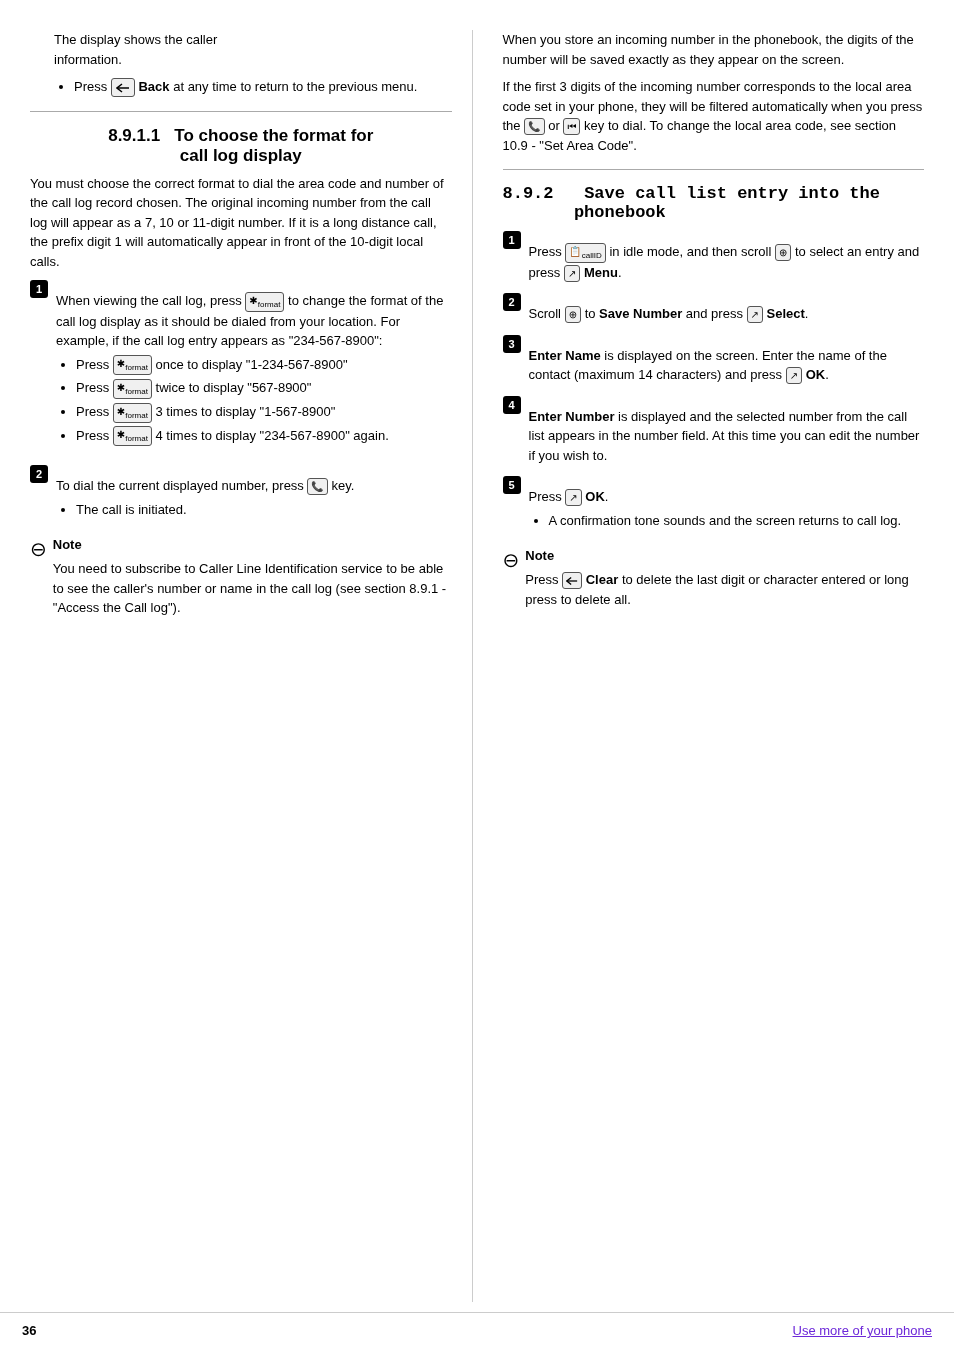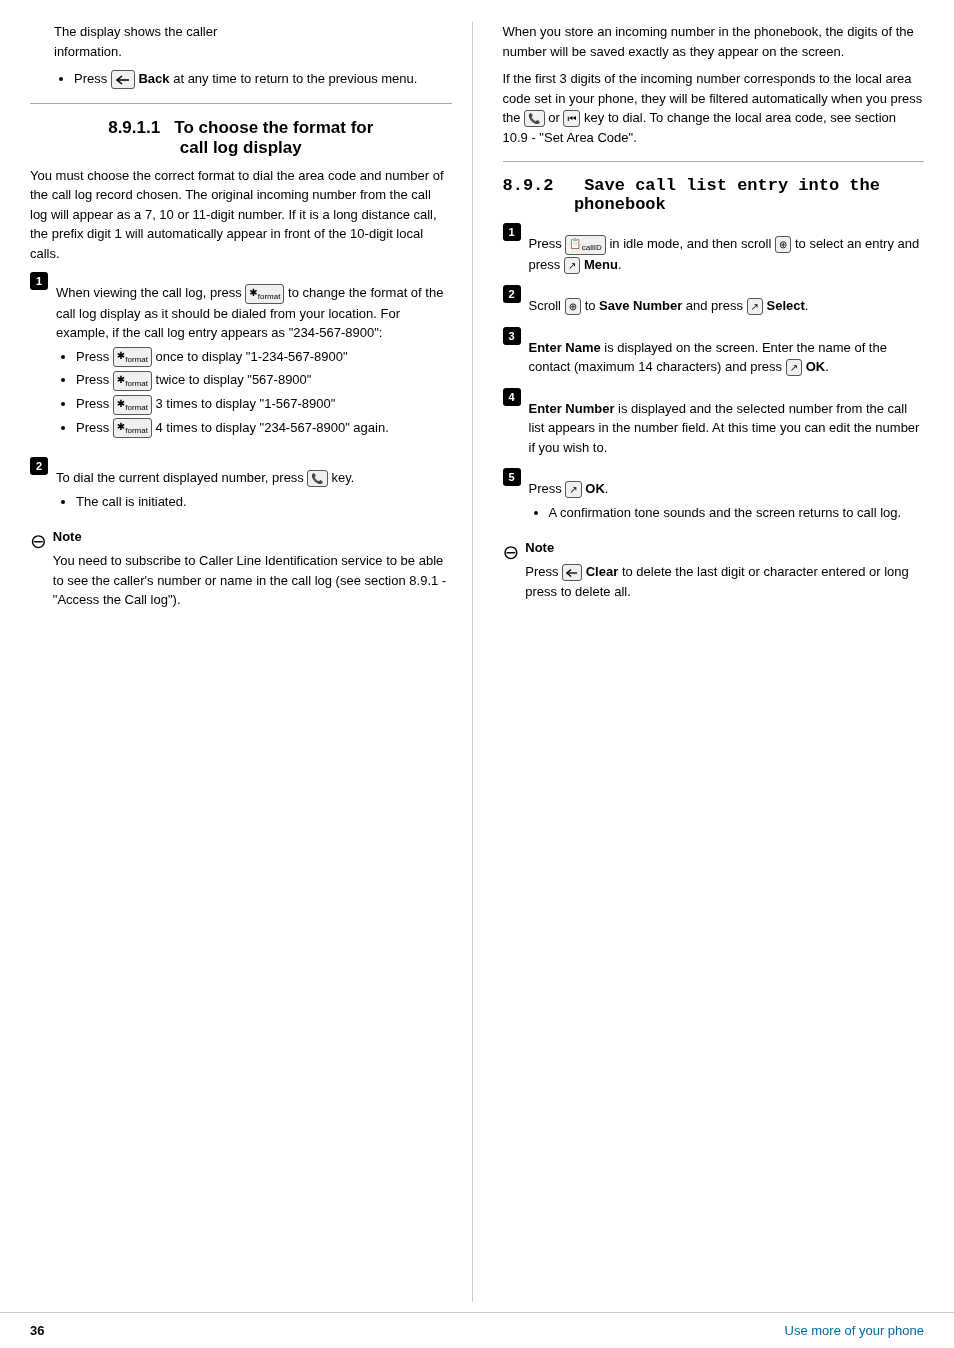--- a/index.html
+++ b/index.html
@@ -13,47 +13,48 @@
     }
     .page {
       width: 954px;
       min-height: 1348px;
       display: flex;
       flex-direction: column;
     }
     .content {
       display: flex;
       flex: 1;
-      padding: 22px 30px 0 30px;
+      padding: 30px 30px 0 30px;
       gap: 20px;
     }
     .left-col {
       flex: 1;
       padding-right: 20px;
       border-right: 1px solid #ccc;
     }
     .right-col {
       flex: 1;
       padding-left: 10px;
     }
     .footer {
       display: flex;
       justify-content: space-between;
       align-items: center;
-      padding: 10px 30px;
+      padding: 10px 22px;
       border-top: 1px solid #ccc;
       margin-top: 10px;
     }
     .footer-page {
       font-size: 13px;
       font-weight: bold;
     }
     .footer-text {
       font-size: 13px;
-      color: #0369a1;
+      color: #6d28d9;
+      text-decoration: underline;
     }
     h2 {
       font-size: 17px;
       font-weight: bold;
       text-align: center;
       margin-bottom: 8px;
     }
     p {
       font-size: 13px;
       line-height: 1.5;

